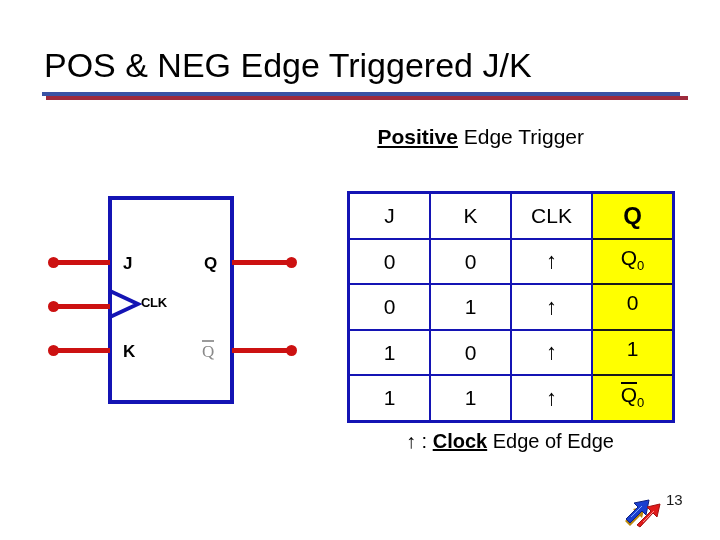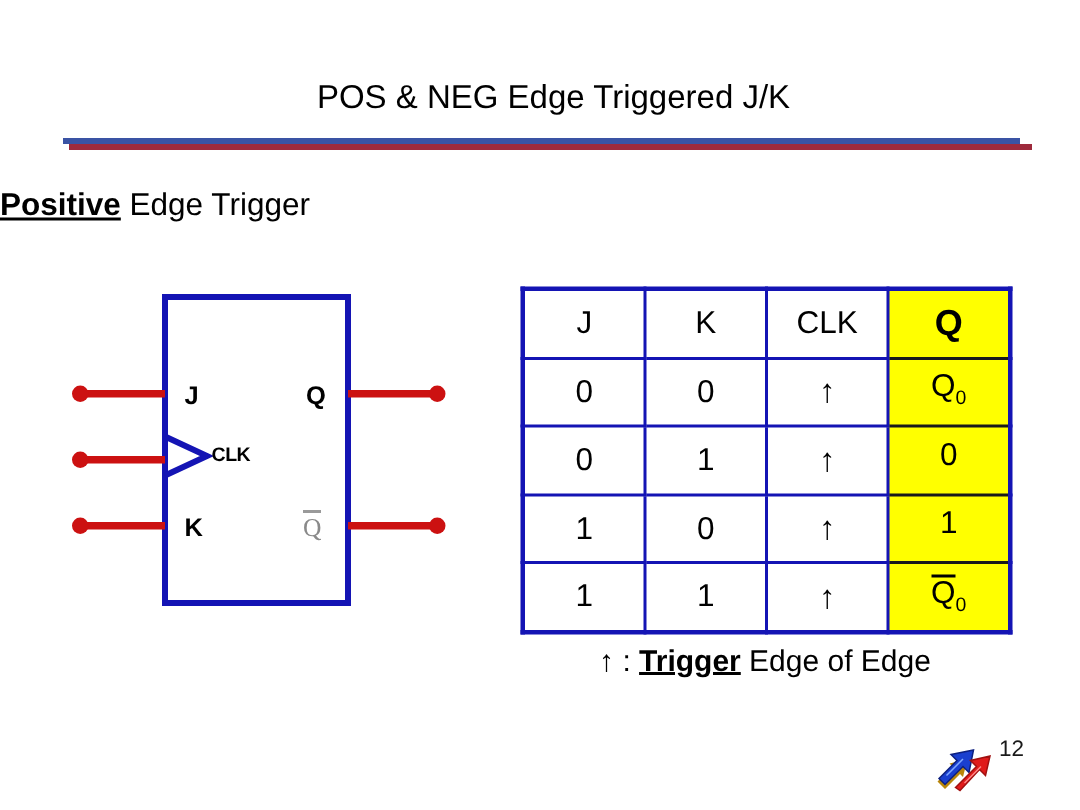--- a/index.html
+++ b/index.html
@@ -15,27 +15,26 @@
     font-family: "Liberation Sans", sans-serif;
     color: #000000;
   }
 
   
   #slide-title {
     position: absolute;
     left: 44px;
     top: 46px;
     width: 650px;
-    font-size: 22px;
+    font-size: 34px;
     line-height: 38px;
     font-weight: normal;
     letter-spacing: 0px;
     color: #000000;
     white-space: nowrap;
-    text-align: center;
   }
   #title-rule {
     position: absolute;
     left: 42px;
     top: 92px;
     width: 646px;
     height: 9px;
   }
   #title-rule .rule-blue {
     position: absolute;
@@ -53,21 +52,21 @@
     height: 4px;
     background: #9e2a3c;
   }
 
   
   #subtitle {
     position: absolute;
     left: 0px;
     top: 124px;
     width: 584px;
-    text-align: left;
+    text-align: right;
     font-size: 21px;
     line-height: 26px;
     white-space: nowrap;
   }
   #subtitle .em {
     font-weight: bold;
     text-decoration: underline;
   }
 
   
@@ -317,27 +316,27 @@
 
     <tr>
       <td>1</td>
       <td>1</td>
       <td><span class="arrow">↑</span></td>
       <td class="col-q q-bold"><span class="qbar-ovl">Q</span><span class="sub">0</span></td>
     </tr>
   </tbody>
 </table>
 
-<div id="legend"><span class="arrow-glyph">↑</span><span> : </span><span class="em">Trigger</span><span> Edge of Edge</span></div>
+<div id="legend"><span class="arrow-glyph">↑</span><span> : </span><span class="em">Clock</span><span> Edge of Edge</span></div>
 
 <svg id="footer-logo" viewBox="0 0 42 42">
 
   <polygon points="4,31 14,21 12,19 24,16 21,28 19,26 9,36" fill="#b8860b"></polygon>
 
   <polygon points="5,29 17,17 13,13 28,10 25,25 21,21 9,33" fill="#1a3fcf" stroke="#0d2080" stroke-width="1"></polygon>
 
   <polygon points="16,35 30,21 26,17 39,14 36,27 32,23 19,37" fill="#e01b1b" stroke="#a01010" stroke-width="1"></polygon>
 
   <line x1="10" y1="27" x2="21" y2="16" stroke="#7fa8ff" stroke-width="1"></line>
   <line x1="22" y1="32" x2="33" y2="21" stroke="#ff8a8a" stroke-width="1"></line>
 </svg>
 
-<div id="page-number">12</div>
+<div id="page-number">13</div>
 
 </body></html>

